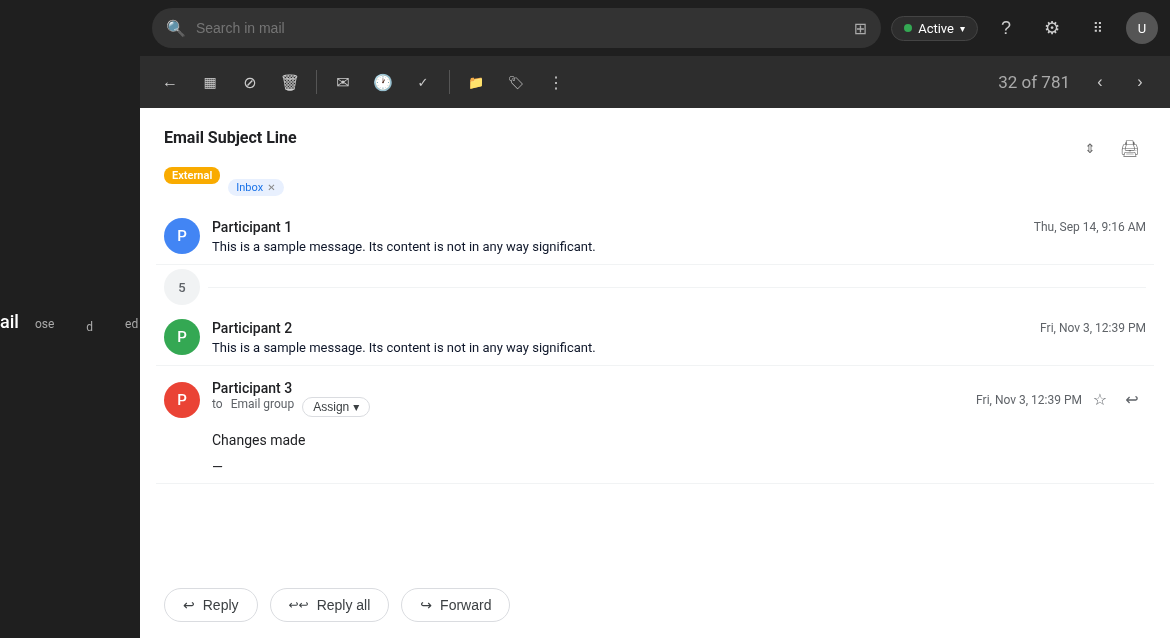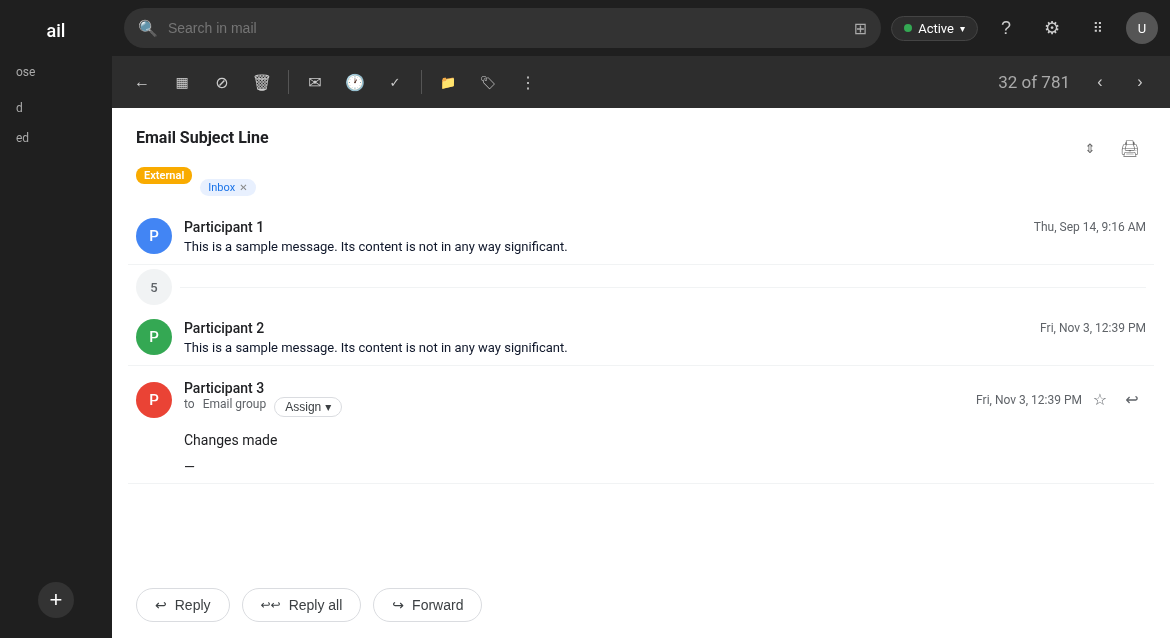--- a/index.html
+++ b/index.html
@@ -1,25 +1,25 @@
 <!DOCTYPE html>
 <html><head>
   <meta charset="utf-8">
   <style>
     * { box-sizing: border-box; margin: 0; padding: 0; }
     body { font-family: 'Google Sans', Roboto, Arial, sans-serif; background: #f6f8fc; width: 1170px; height: 638px; overflow: hidden; display: flex; }
 
     
     .sidebar {
-      width: 112px;
+      width: 140px;
       background: #1f1f1f;
       height: 638px;
       flex-shrink: 0;
       display: flex;
-      flex-direction: column;
+      flex-direction: row;
       align-items: center;
       padding-top: 10px;
     }
     .sidebar-logo {
       color: #fff;
       font-size: 18px;
       font-weight: 500;
       padding: 10px 0 16px 0;
       width: 100%;
       text-align: center;

